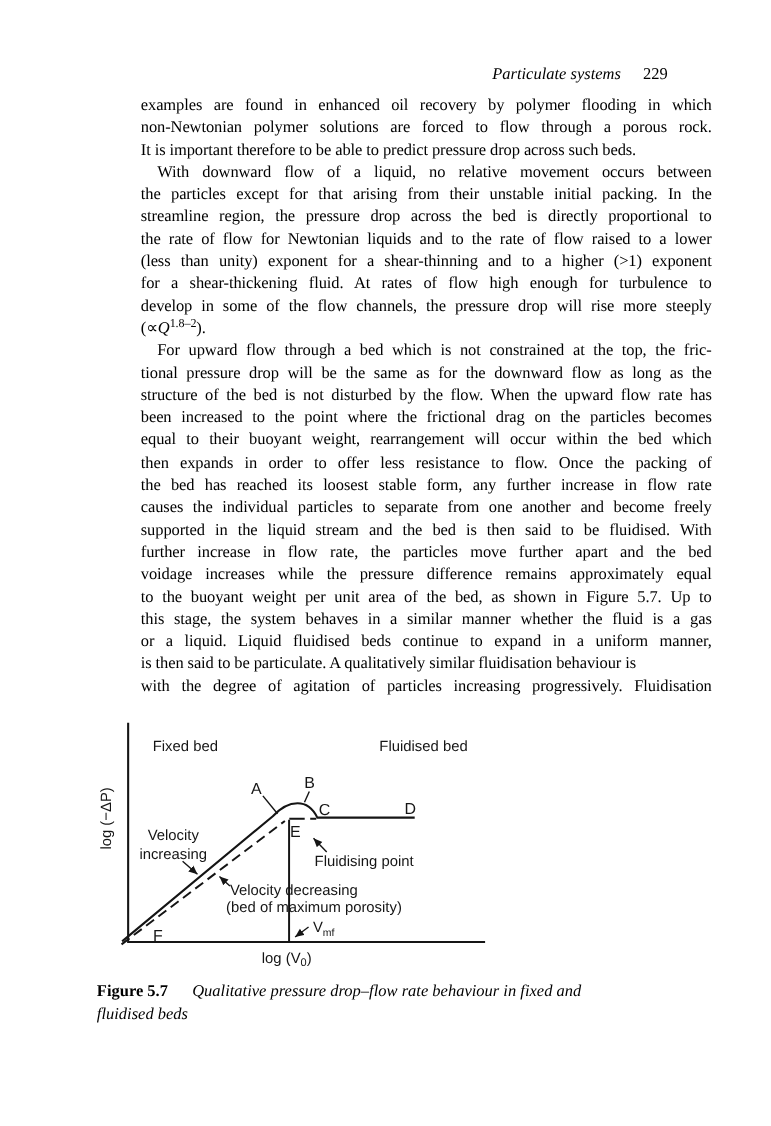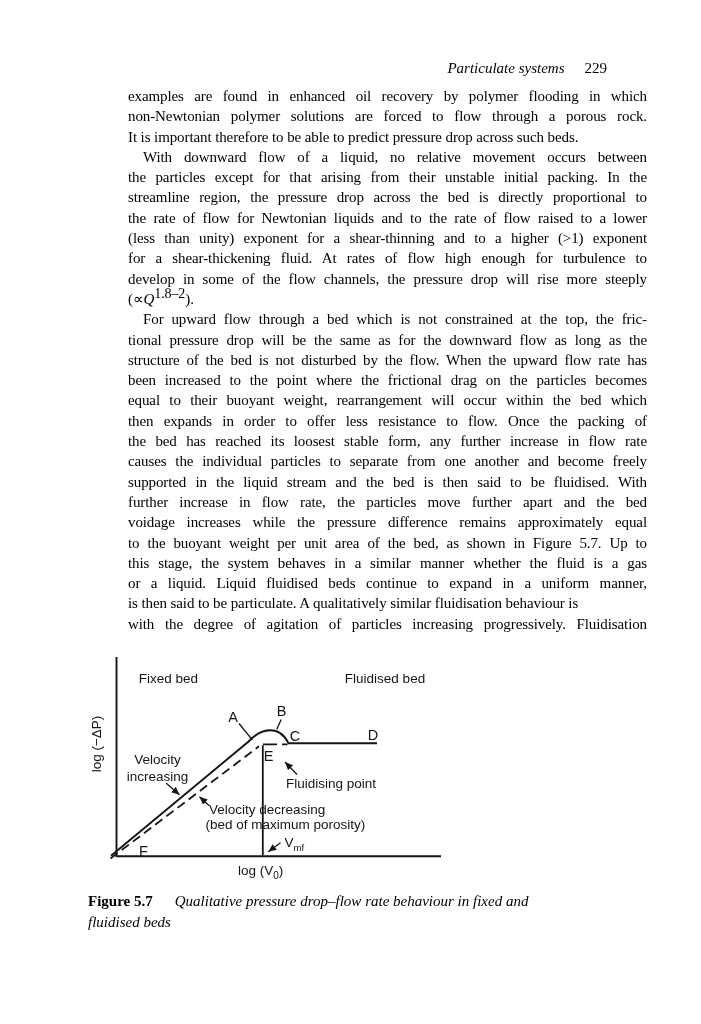--- a/index.html
+++ b/index.html
@@ -17,21 +17,21 @@
   .header .pn { margin-left:20px; }
 
   
   .bodytext {
     position:absolute; top:86px; left:88px; width:519px;
     font-size:15px; line-height:20.3px; letter-spacing:-0.1px;margin-left:40px;
   }
   .tline { text-align:justify; text-align-last:justify; }
   .tline.last { text-align-last:left; }
   .tline.indent { text-indent:15px; }
-  .bodytext sup { font-size:14px; line-height:0; vertical-align:super; }
+  .bodytext sup { font-size:11px; line-height:0; vertical-align:super; }
   .bodytext i { font-style:italic; }
 
   
   .fig { position:absolute; left:85px; top:648px; width:375px; height:240px; }
   .fig text {
     font-family:"Liberation Sans", sans-serif; fill:#151515;
     font-size:13.5px;
   }
   .fig text.pt { font-size:14.5px; }
   .fig .stroke { stroke:#151515; fill:none; }

